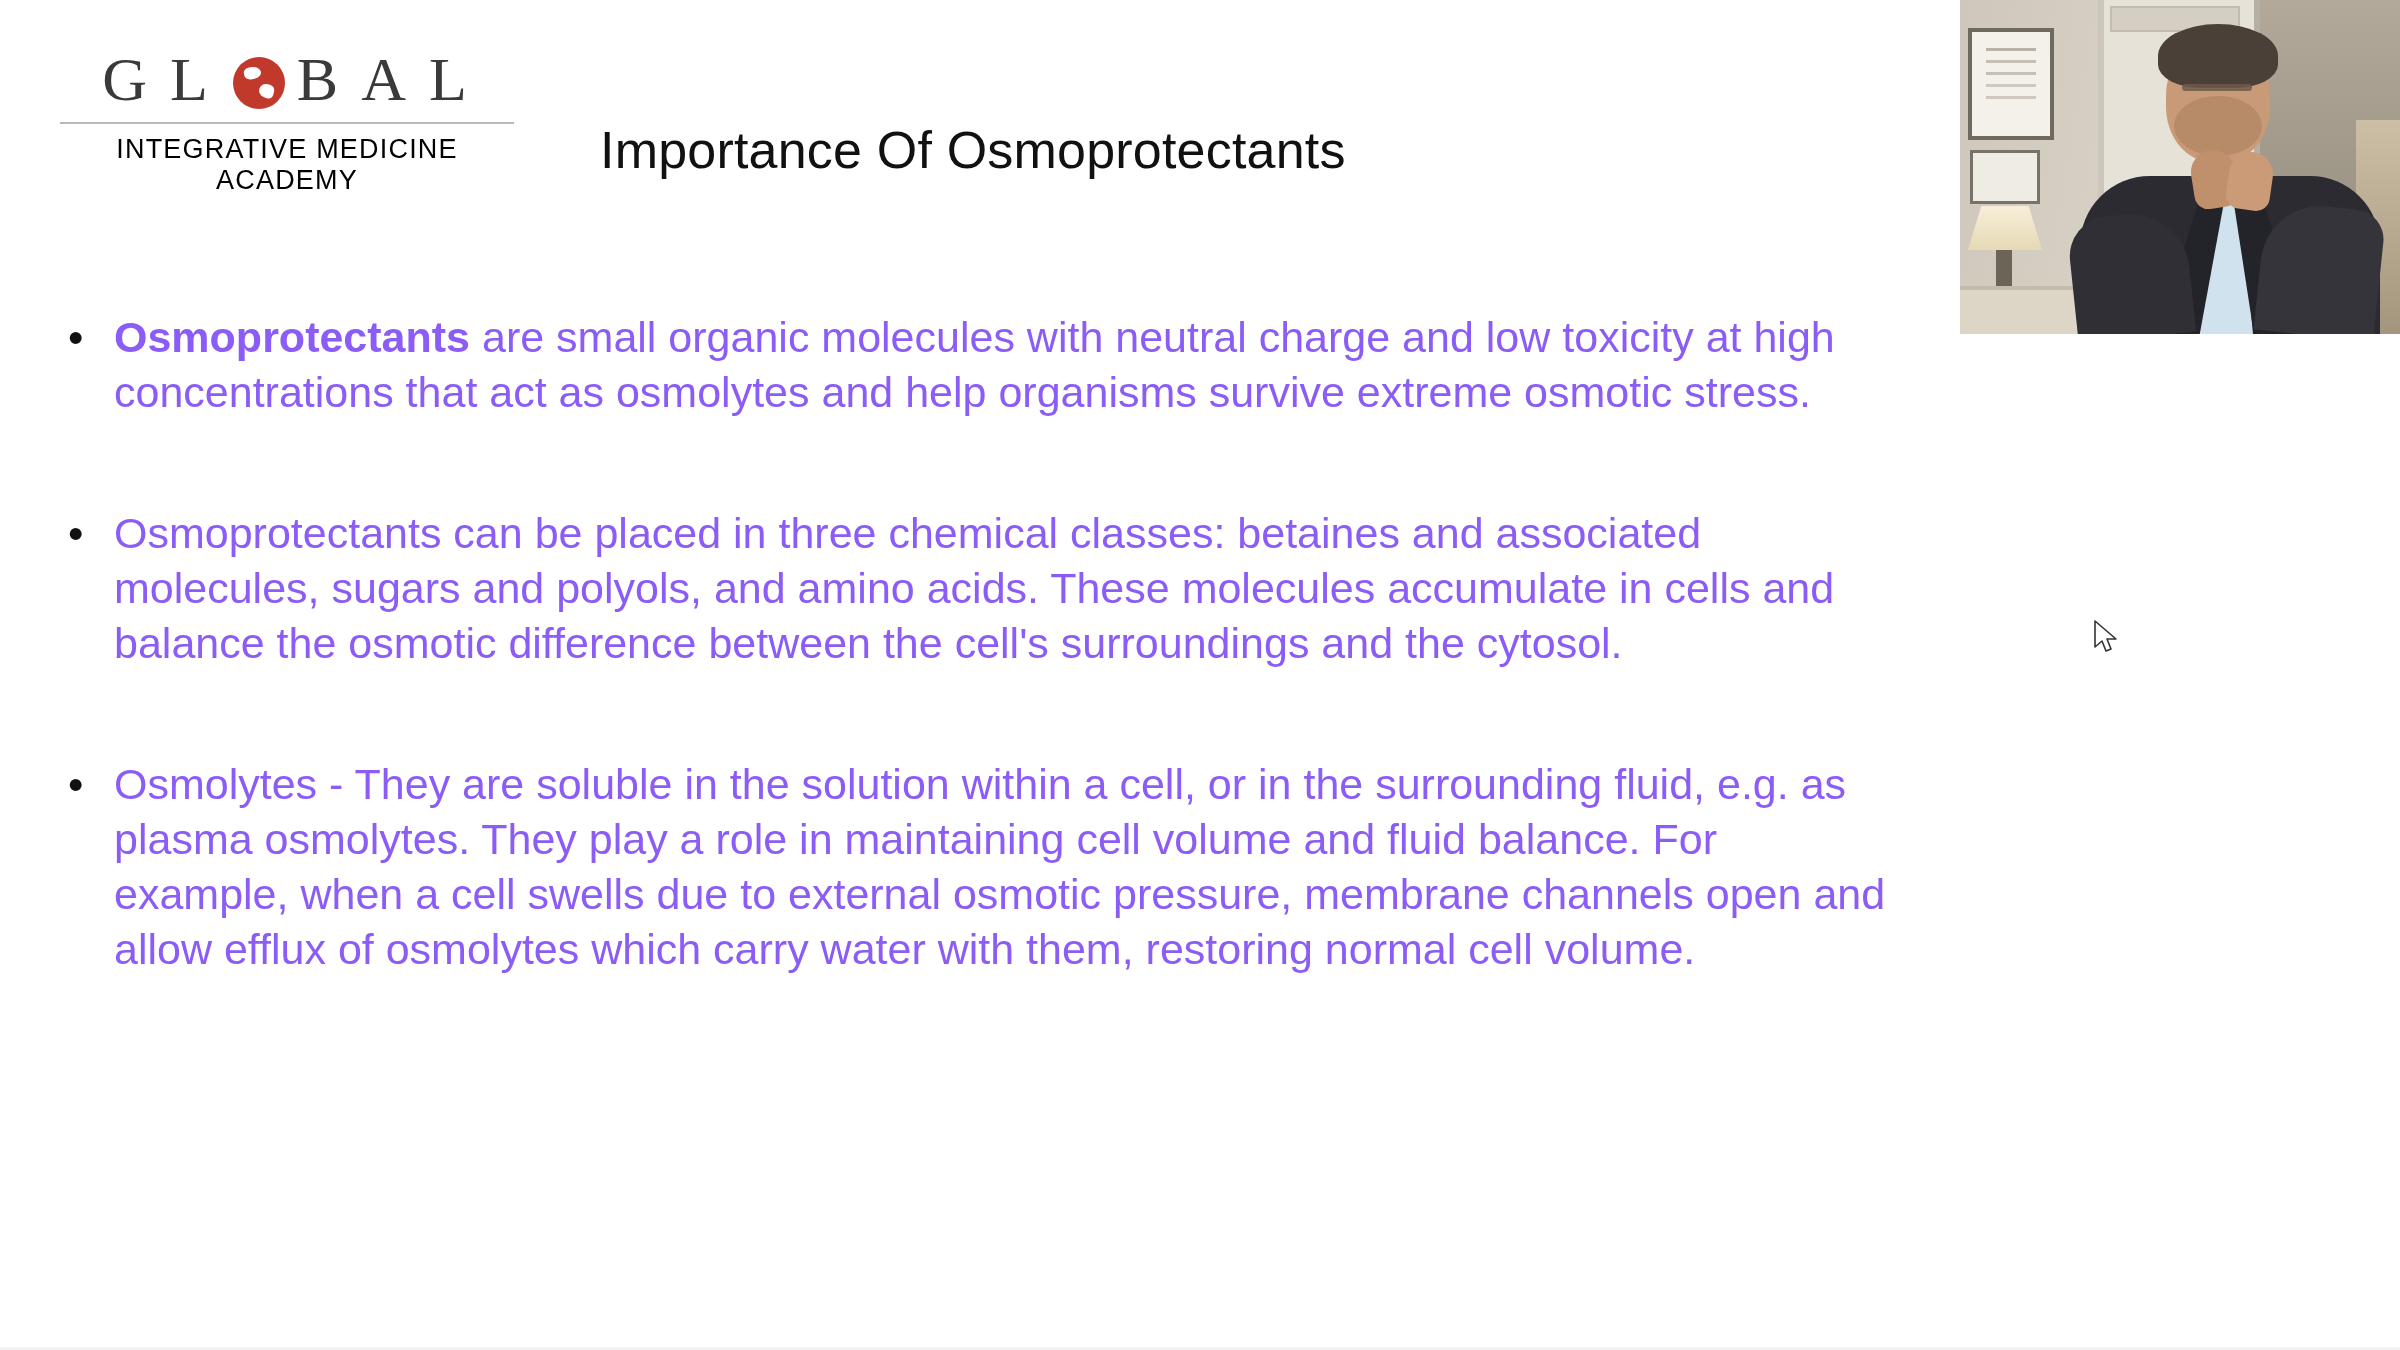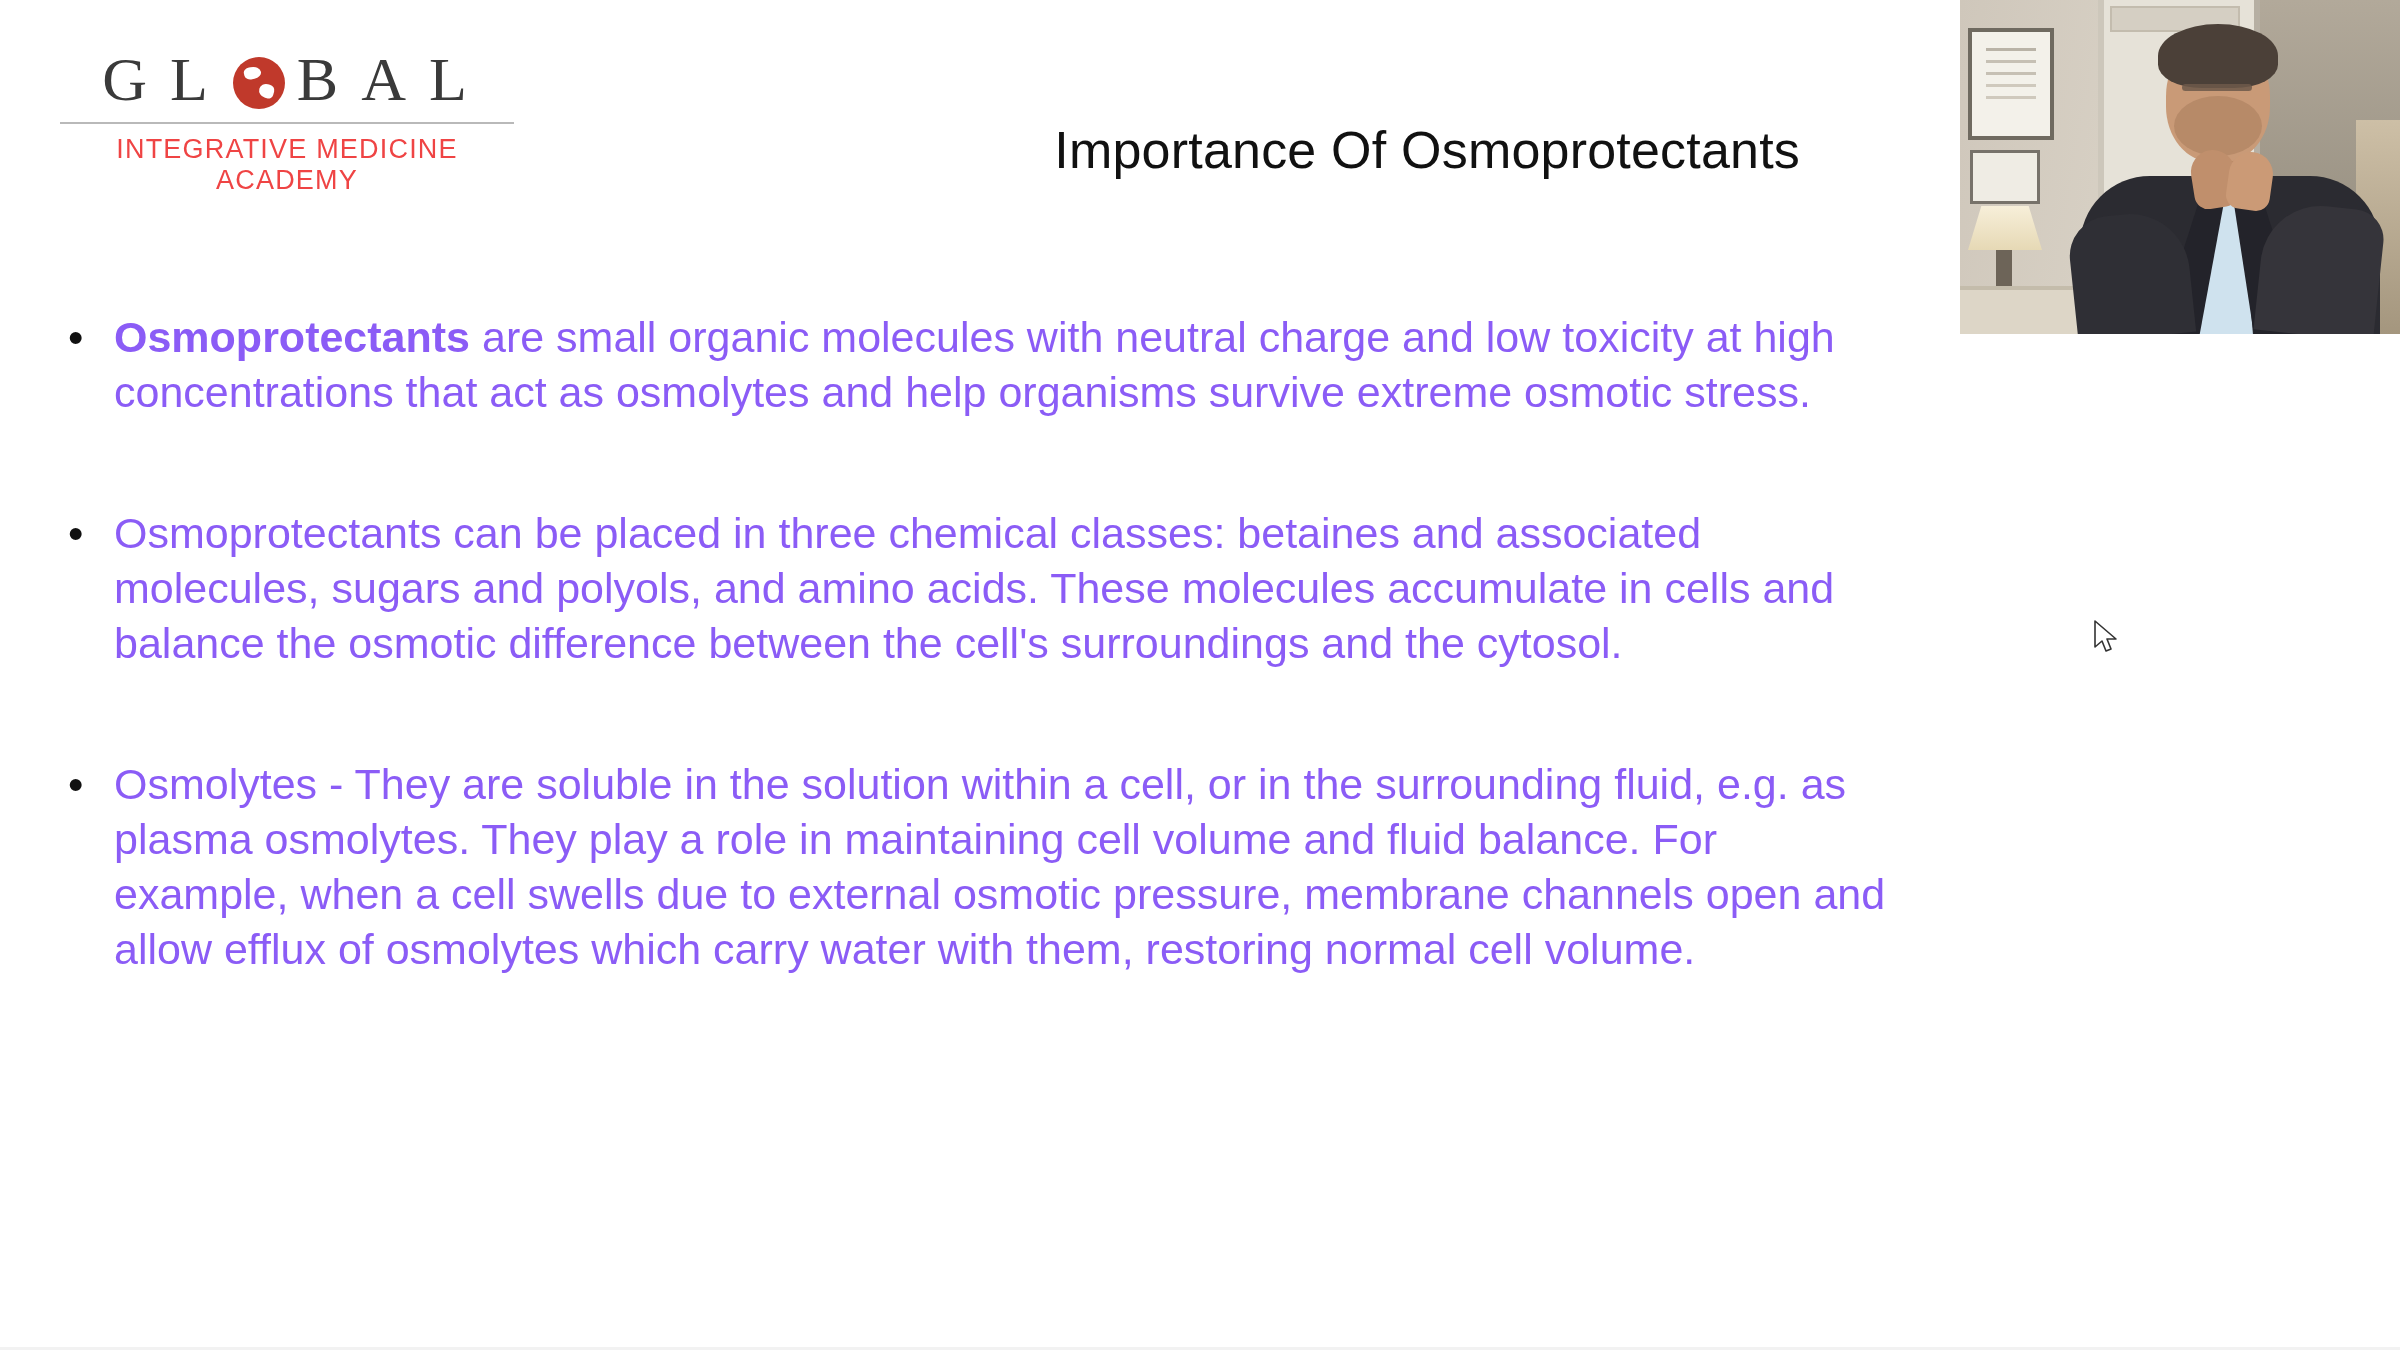--- a/index.html
+++ b/index.html
@@ -76,30 +76,30 @@
   #logo-rule {
     height: 2px;
     background: #b9b9b9;
     margin: 12px 8px 10px 8px;
   }
   #logo-sub {
     text-align: center;
     font-family: "Liberation Sans", sans-serif;
     font-size: 27px;
     letter-spacing: 1.2px;
-    color: #ef4444;
+    color: #000000;
   }
 
   
   #slide-title {
     position: absolute;
     left: 600px;
     top: 120px;
     width: 1200px;
-    text-align: right;
+    text-align: left;
     font-size: 52px;
     color: #111111;
     letter-spacing: 0.2px;
   }
 
   
   #bullets {
     position: absolute;
     left: 62px;
     top: 310px;

